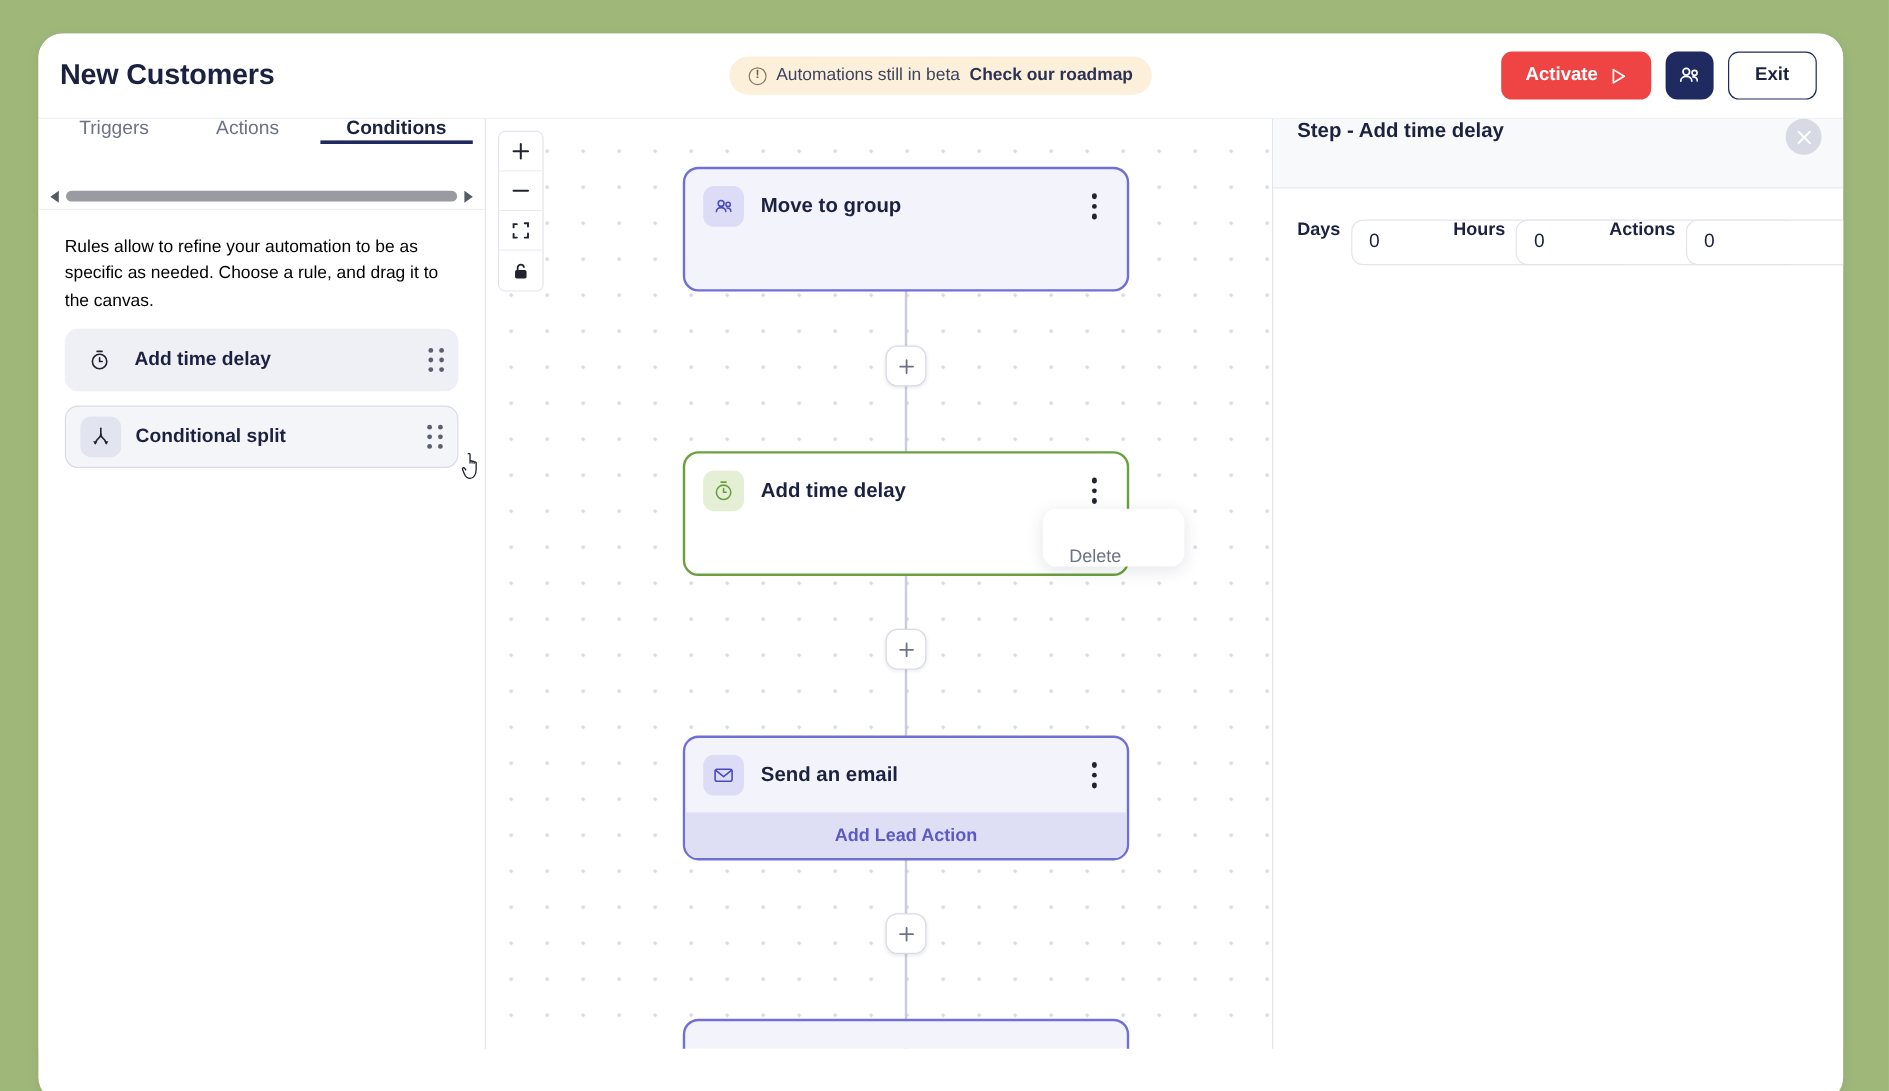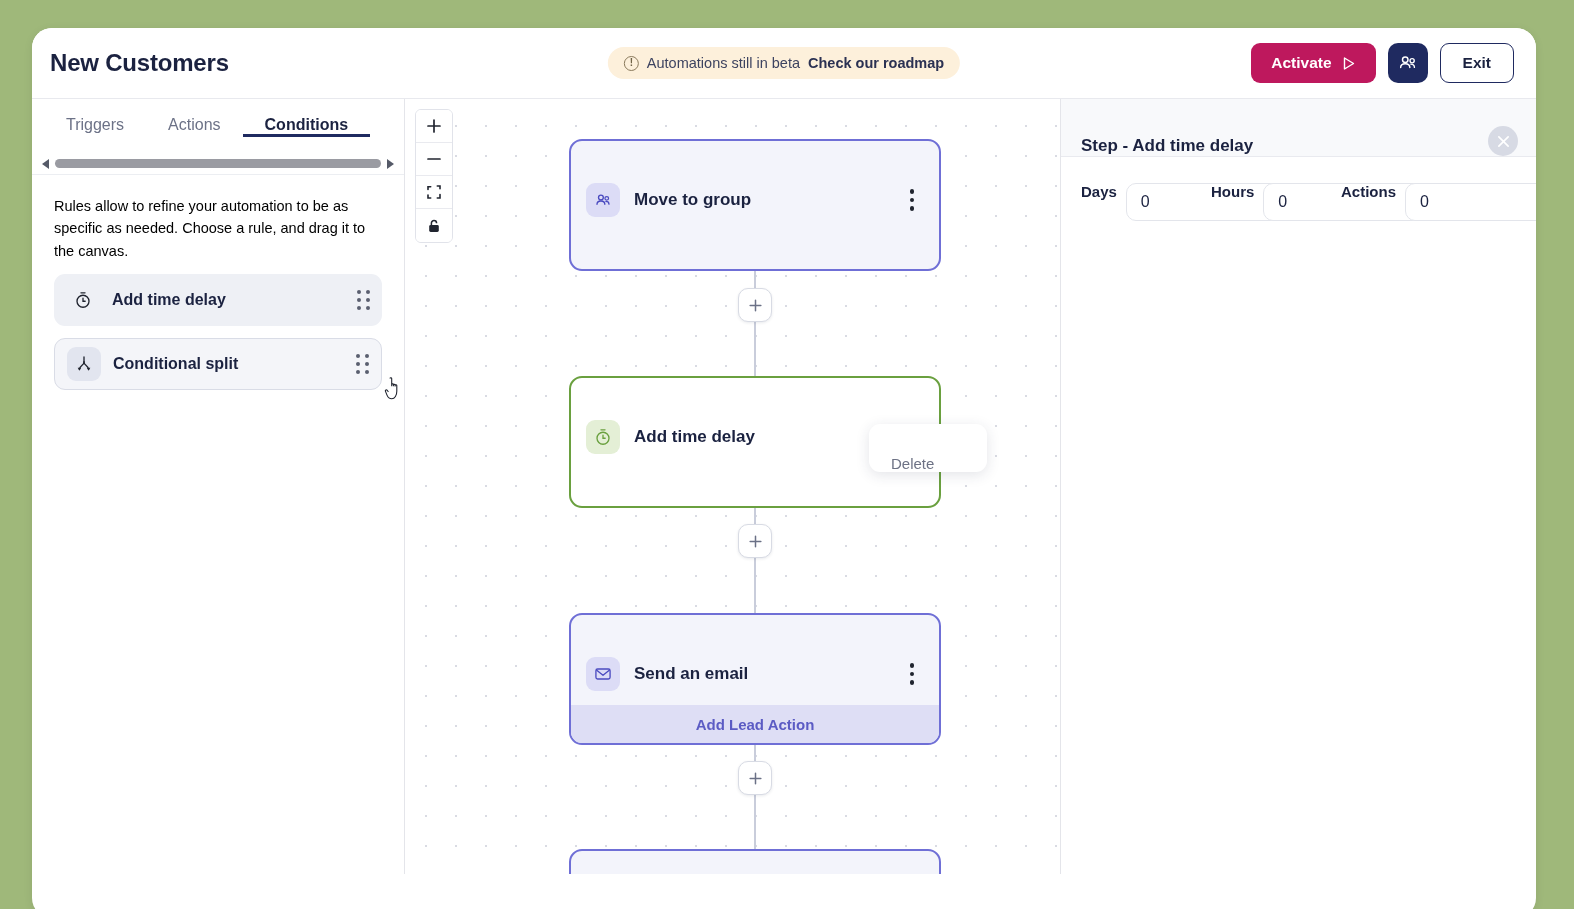--- a/index.html
+++ b/index.html
@@ -67,21 +67,21 @@
   }
   #beta-banner .strong { font-weight: 700; color: #2b3152; }
 
   #top-actions {
     margin-left: auto;
     display: flex;
     align-items: center;
     gap: 12px;
   }
   .btn-activate {
-    background: #be185d;
+    background: #ef4444;
     color: #ffffff;
     border: none;
     border-radius: 9px;
     height: 40px;
     padding: 0 20px;
     font-size: 15.5px;
     font-weight: 700;
     font-family: inherit;
     display: flex;
     align-items: center;
@@ -120,24 +120,24 @@
   #left-panel {
     width: 373px;
     flex: none;
     background: #ffffff;
     border-right: 1px solid #e4e5ea;
     display: flex;
     flex-direction: column;
   }
   #tabs {
     display: flex;
-    gap: 0;
+    gap: 12px;
     padding: 0 12px;
     height: 54px;
-    align-items: center;
+    align-items: flex-start;
   }
   .tab {
     padding: 0 22px;
     display: flex;
     align-items: center;
     font-size: 16px;
     color: #6c7287;
     cursor: pointer;
     border-bottom: 3px solid transparent;
     font-family: inherit;
@@ -294,21 +294,20 @@
   }
   .node.green {
     background: #ffffff;
     border-color: #6aa03f;
   }
   .node-head {
     height: 62px;
     display: flex;
     align-items: center;
     padding: 0 16px 0 15px;
-    margin-top: 28px;
   }
   .node-icon {
     width: 34px; height: 34px;
     border-radius: 9px;
     background: #dcdcf6;
     display: flex; align-items: center; justify-content: center;
     flex: none;
   }
   .node.green .node-icon { background: #e4efd6; }
   .node-title {
@@ -362,21 +361,21 @@
     background: #ffffff;
     border-left: 1px solid #e4e5ea;
     display: flex;
     flex-direction: column;
   }
   #right-head {
     height: 58px;
     background: #f8f9fb;
     border-bottom: 1px solid #e9eaef;
     display: flex;
-    align-items: flex-end;
+    align-items: flex-start;
     padding: 0 18px 0 20px;
   }
   #right-head .title {
     font-size: 17px;
     font-weight: 700;
     color: #1b2240;
   }
   .close-chip {
     margin-left: auto;
     width: 30px; height: 30px;

